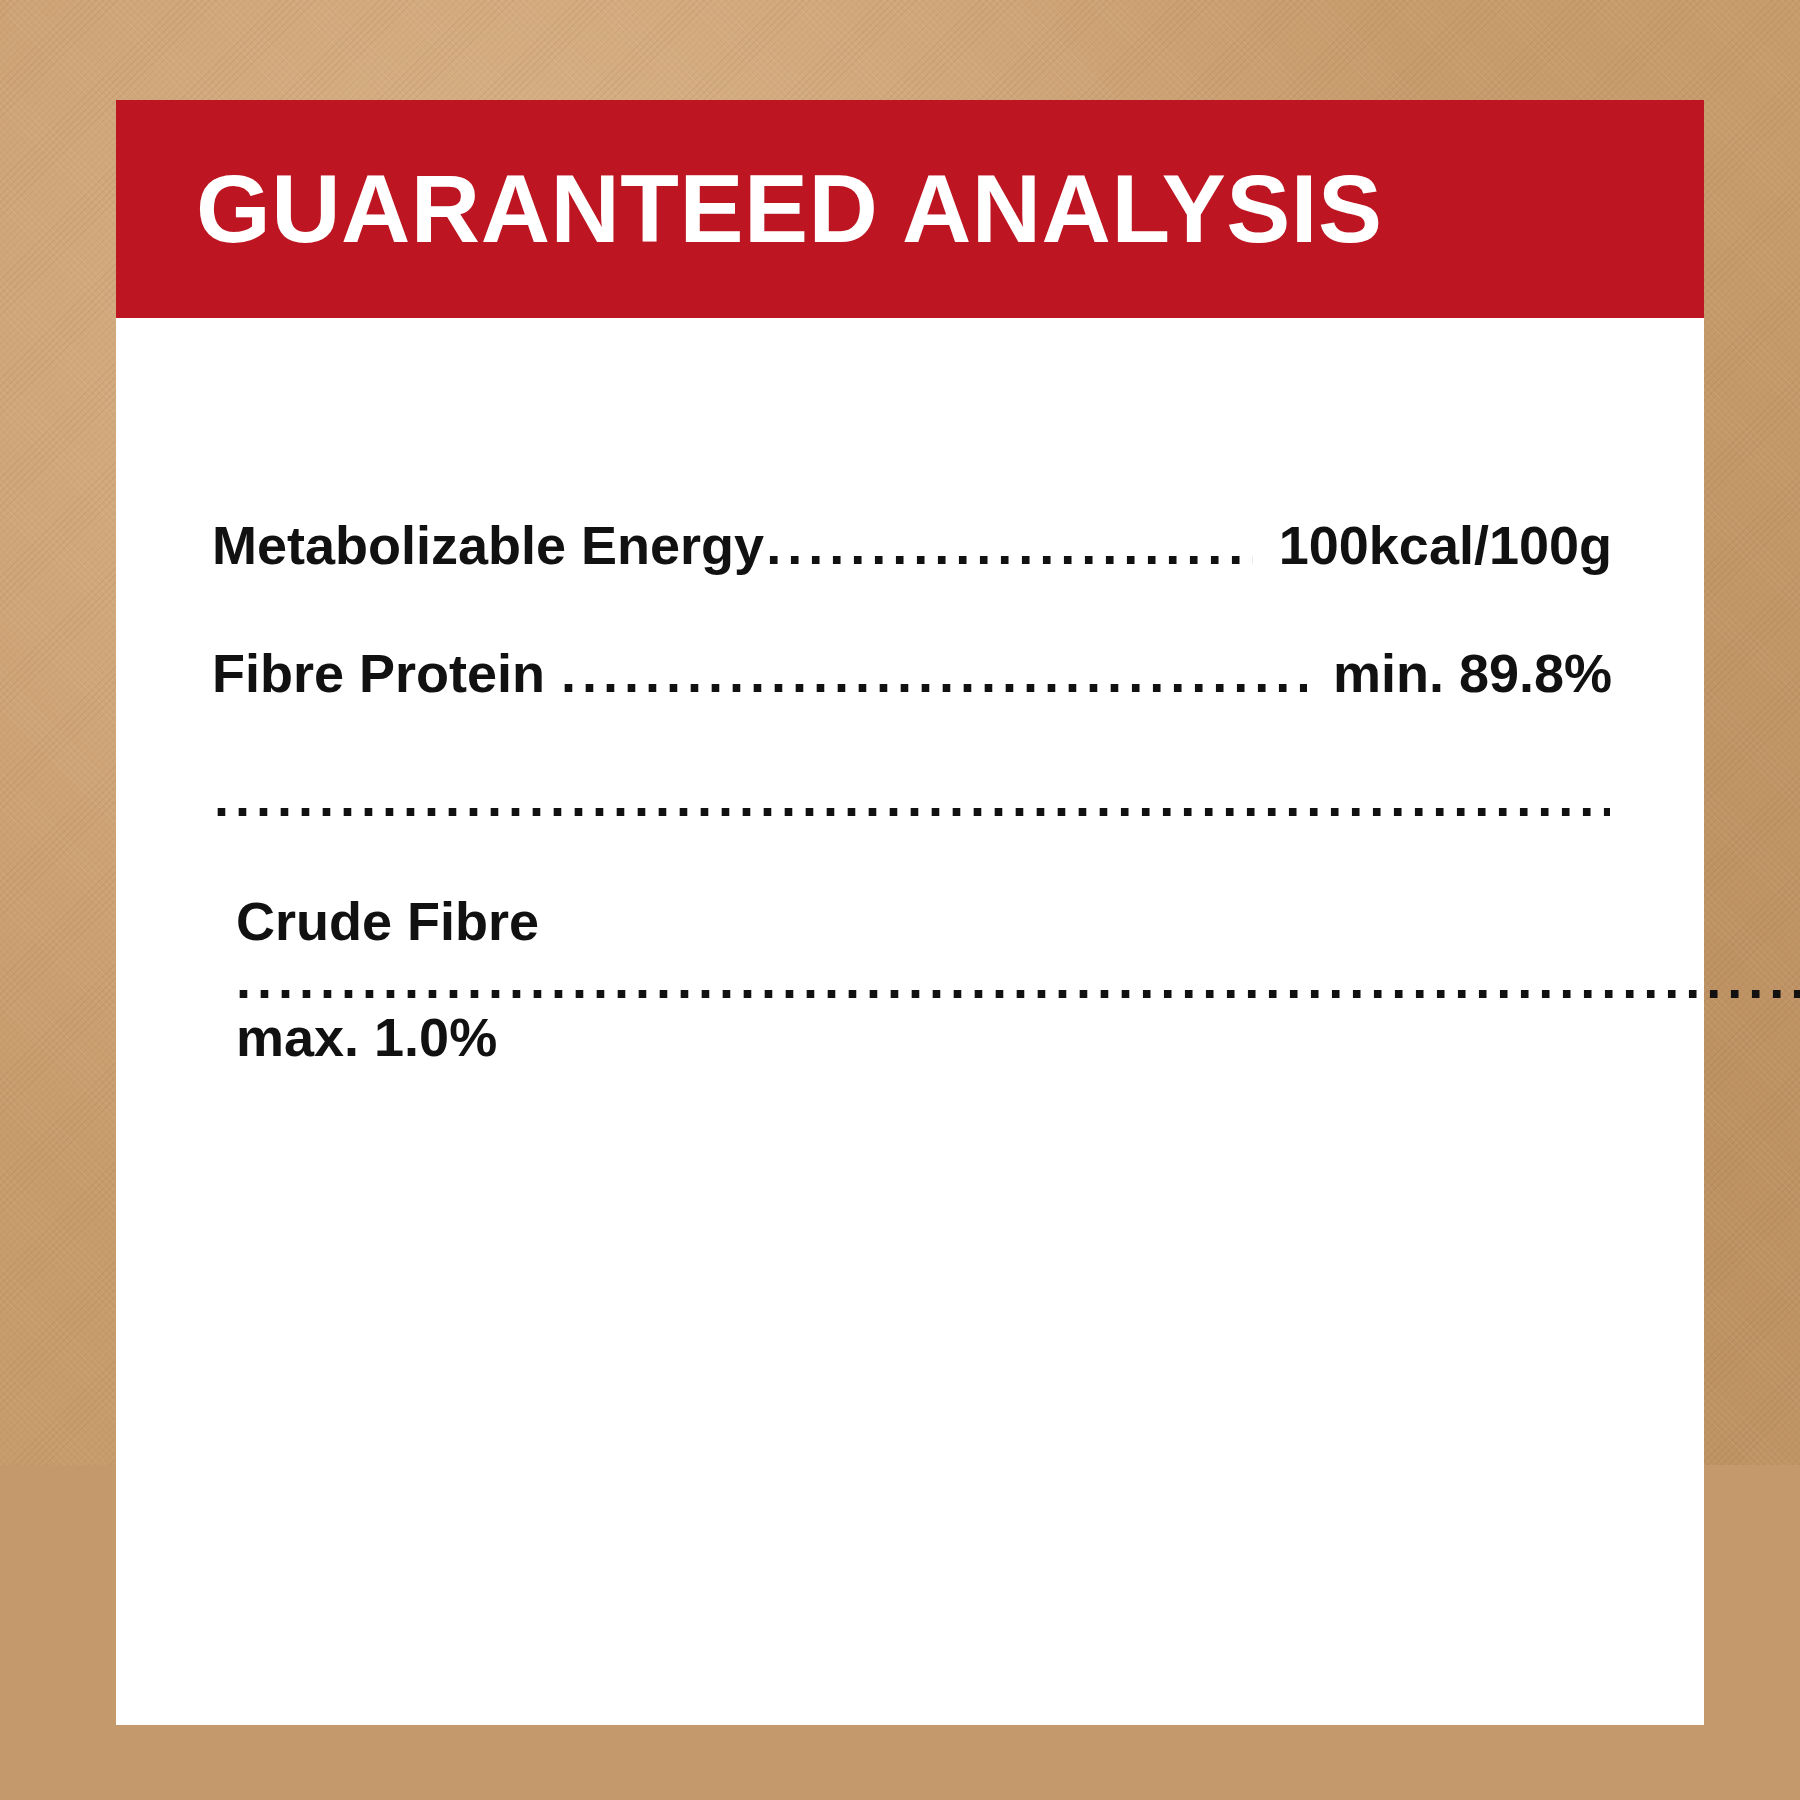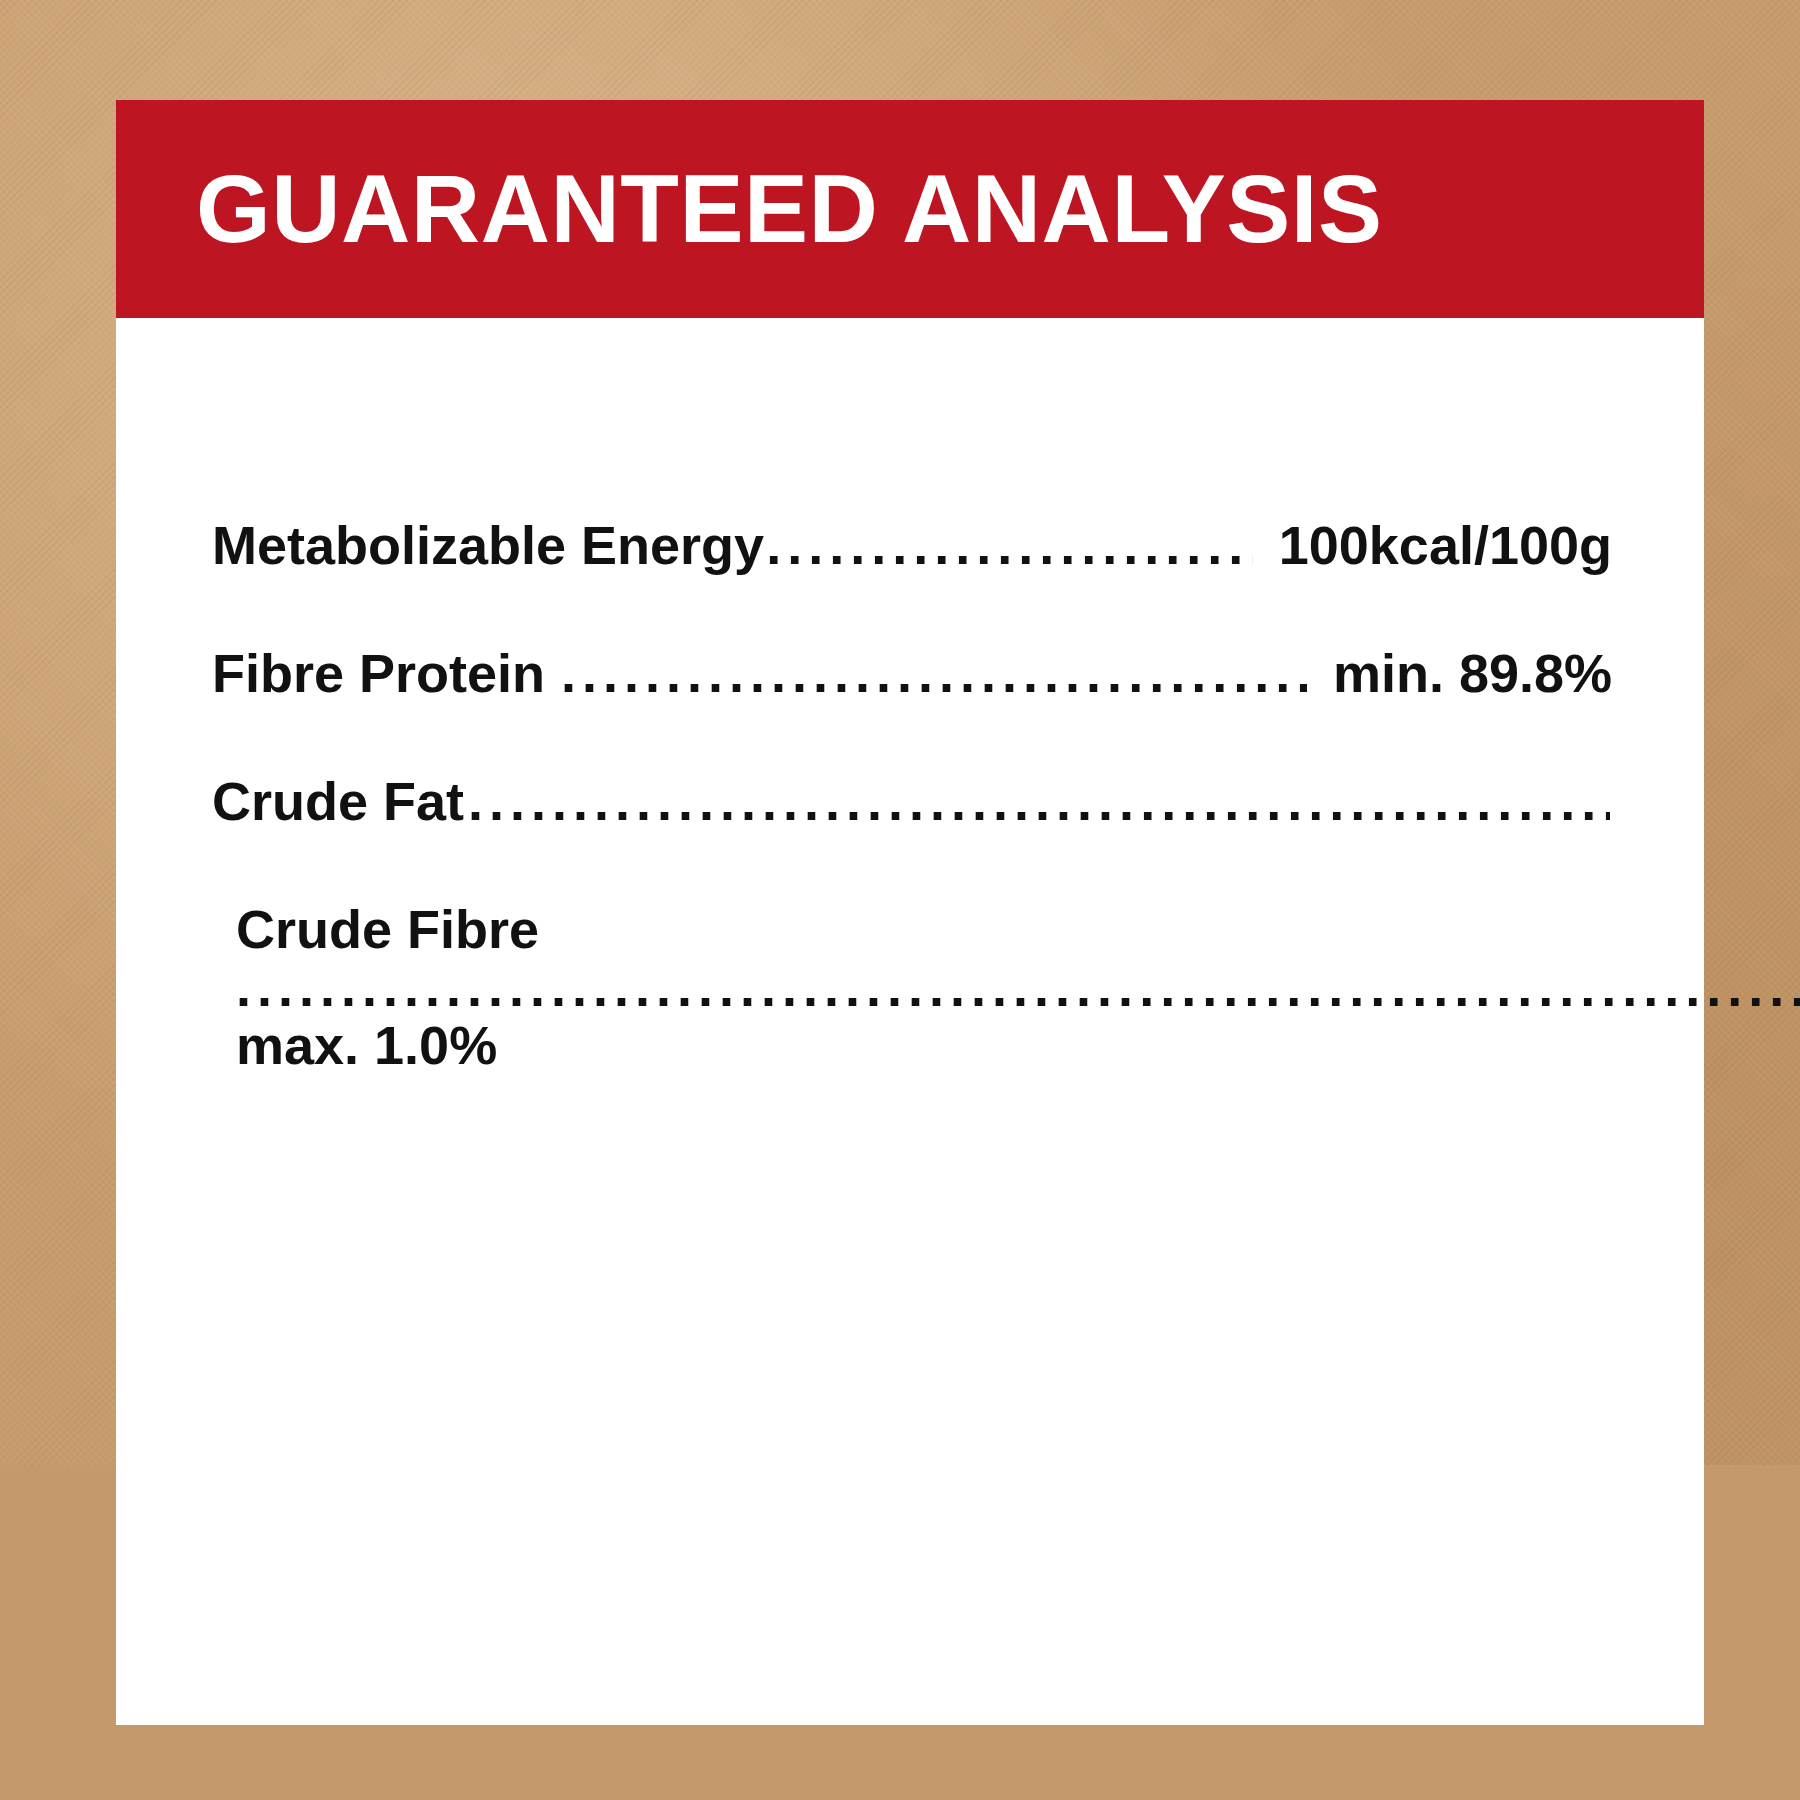--- a/index.html
+++ b/index.html
@@ -119,21 +119,20 @@
           <span class="row-value">100kcal/100g</span>
         </div>
 
         <div class="row r1">
           <span class="row-label">Fibre Protein</span>
           <span class="dots"></span>
           <span class="row-value">min. 89.8%</span>
         </div>
 
         <div class="row r2">
-          <span class="row-label">Crude Fat</span>
           <span class="dots"></span>
         </div>
 
         <div class="row r3">
           <span class="row-label">Crude Fibre</span>
           <span class="dots"></span>
           <span class="row-value">max. 1.0%</span>
         </div>
 
       </div>

